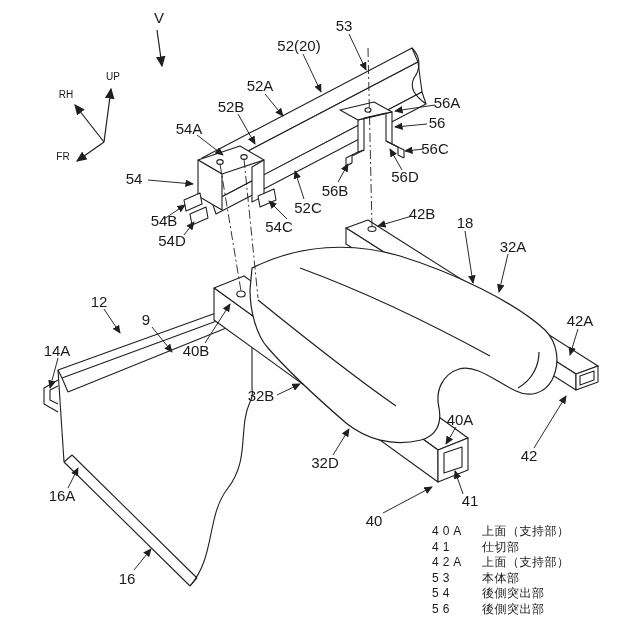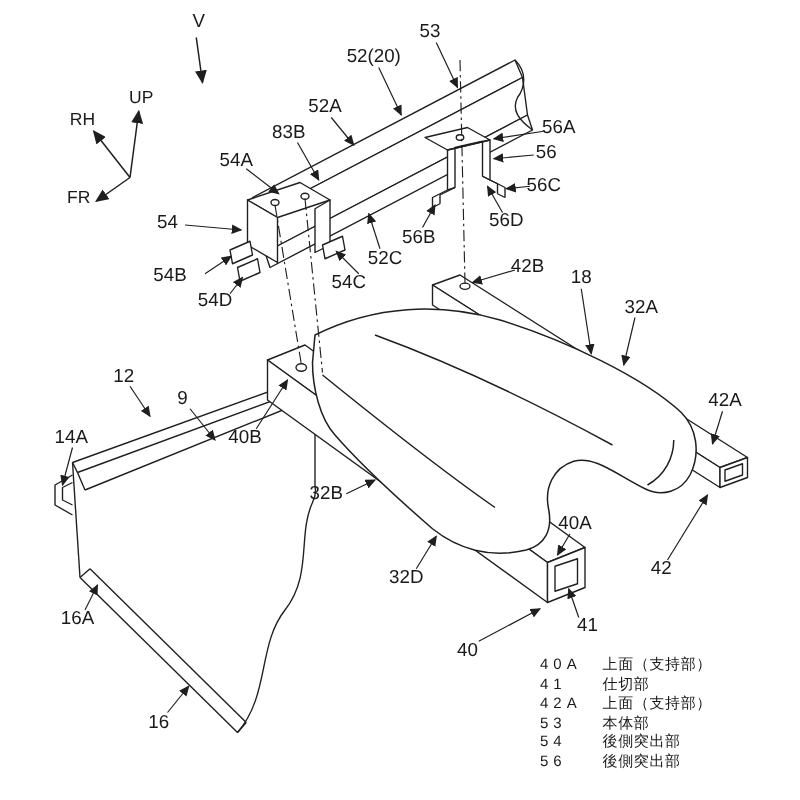--- a/index.html
+++ b/index.html
@@ -1,21 +1,21 @@
 <!DOCTYPE html>
 <html><head>
 <meta charset="utf-8">
 <style>
   html,body{margin:0;padding:0;background:#fff;}
   .page{position:relative;width:640px;height:640px;background:#fff;overflow:hidden;
         font-family:"Liberation Sans",sans-serif;color:#1a1a1a;}
   .page svg{position:absolute;left:0;top:0;}
   .lbl{position:absolute;transform:translate(-50%,-50%);font-size:15px;line-height:1;
        white-space:nowrap;color:#1a1a1a;}
-  .axis-lbl{font-size:14px;}
+  .axis-lbl{font-size:10px;}
   .legend{position:absolute;left:432px;top:524px;font-size:12px;line-height:15.5px;}
   .legend-row{display:flex;}
   .legend-num{width:50px;letter-spacing:4px;}
   .legend-desc{letter-spacing:0.5px;}
 </style>
 </head>
 <body>
 
 <div class="page">
 
@@ -146,31 +146,31 @@
   </svg>
 
   <span class="lbl" style="left:159px;top:17px">V</span>
   <span class="lbl axis-lbl" style="left:113px;top:77px">UP</span>
   <span class="lbl axis-lbl" style="left:66px;top:95px">RH</span>
   <span class="lbl axis-lbl" style="left:63px;top:157px">FR</span>
 
   <span class="lbl" style="left:344px;top:25px">53</span>
   <span class="lbl" style="left:299px;top:45px">52(20)</span>
   <span class="lbl" style="left:260px;top:85px">52A</span>
-  <span class="lbl" style="left:231px;top:106px">83B</span>
+  <span class="lbl" style="left:231px;top:106px">52B</span>
   <span class="lbl" style="left:189px;top:128px">54A</span>
   <span class="lbl" style="left:447px;top:102px">56A</span>
   <span class="lbl" style="left:437px;top:122px">56</span>
   <span class="lbl" style="left:435px;top:148px">56C</span>
   <span class="lbl" style="left:405px;top:176px">56D</span>
   <span class="lbl" style="left:335px;top:190px">56B</span>
   <span class="lbl" style="left:134px;top:178px">54</span>
   <span class="lbl" style="left:308px;top:207px">52C</span>
   <span class="lbl" style="left:279px;top:226px">54C</span>
-  <span class="lbl" style="left:136px;top:220px">54B</span>
+  <span class="lbl" style="left:164px;top:220px">54B</span>
   <span class="lbl" style="left:172px;top:240px">54D</span>
   <span class="lbl" style="left:422px;top:213px">42B</span>
   <span class="lbl" style="left:465px;top:222px">18</span>
   <span class="lbl" style="left:513px;top:246px">32A</span>
   <span class="lbl" style="left:99px;top:301px">12</span>
   <span class="lbl" style="left:146px;top:319px">9</span>
   <span class="lbl" style="left:57px;top:350px">14A</span>
   <span class="lbl" style="left:196px;top:350px">40B</span>
   <span class="lbl" style="left:580px;top:320px">42A</span>
   <span class="lbl" style="left:261px;top:395px">32B</span>

